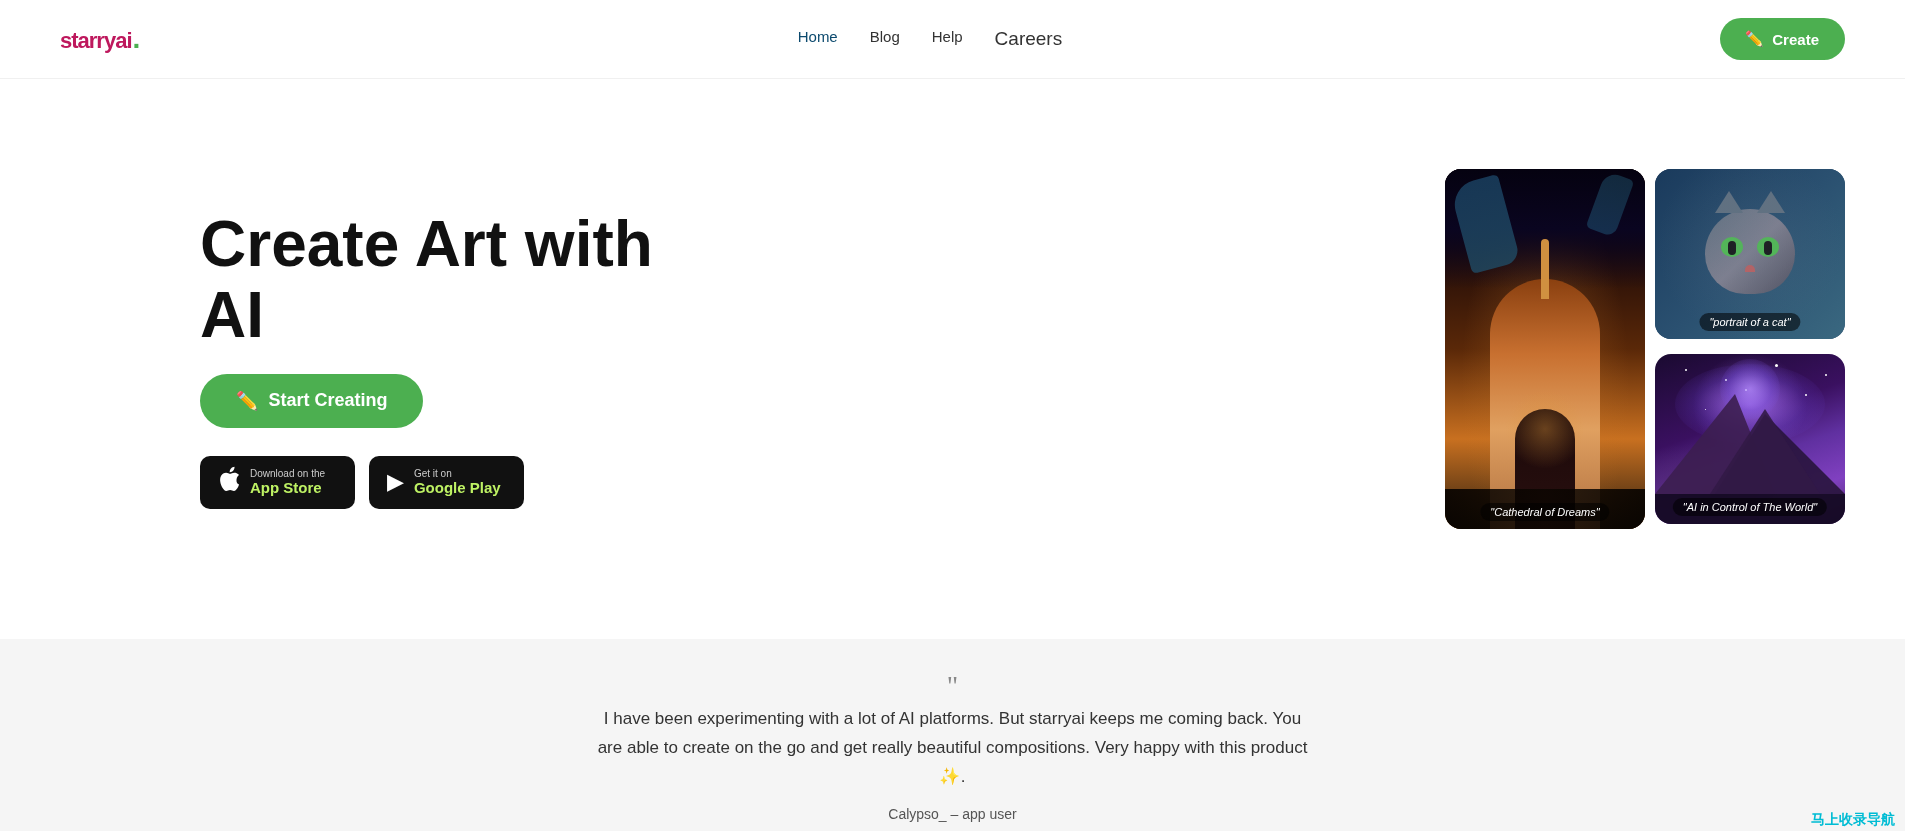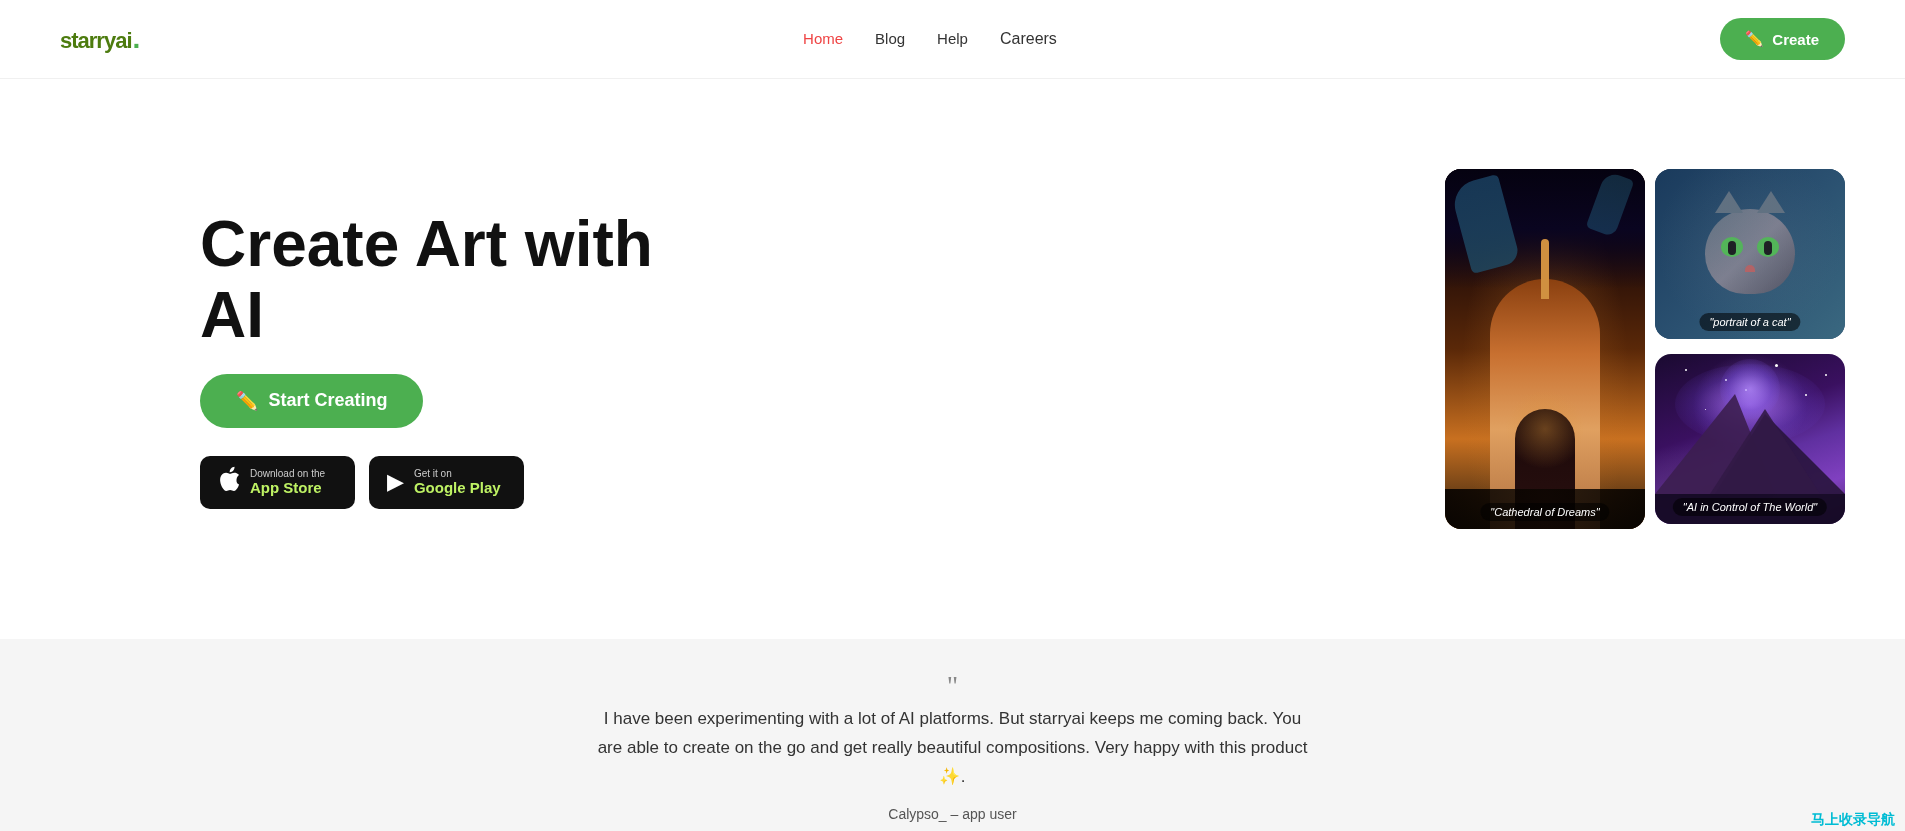--- a/index.html
+++ b/index.html
@@ -183,28 +183,28 @@
     .corner-watermark {
       position: fixed; bottom: 2px; right: 10px;
       color: #00bcd4; font-size: 14px; font-weight: 700;
     }
   </style>
 </head>
 <body>
 
 <nav>
   <div style="display:flex;align-items:baseline;gap:1px;">
-    <span style="font-size:22px;font-weight:800;letter-spacing:-1px;color:#4d7c0f;">starryai</span>
+    <span style="font-size:22px;font-weight:800;letter-spacing:-1px;color:#be185d;">starryai</span>
     <span style="color:#4caf50;font-size:28px;font-weight:900;line-height:1;">.</span>
   </div>
   <div style="display:flex;gap:32px;">
-    <a href="#" style="text-decoration:none;color:#ef4444;font-size:15px;">Home</a>
+    <a href="#" style="text-decoration:none;color:#0c4a6e;font-size:15px;">Home</a>
     <a href="#" style="text-decoration:none;color:#333;font-size:15px;">Blog</a>
     <a href="#" style="text-decoration:none;color:#333;font-size:15px;">Help</a>
-    <a href="#" style="text-decoration:none;color:#333;font-size:16px;">Careers</a>
+    <a href="#" style="text-decoration:none;color:#333;font-size:19px;">Careers</a>
   </div>
   <button class="nav-create-btn">
     <span>✏️</span>
     <span>Create</span>
   </button>
 </nav>
 
 <section class="hero">
   <div class="hero-left">
     <h1 class="hero-title">Create Art with AI</h1>

